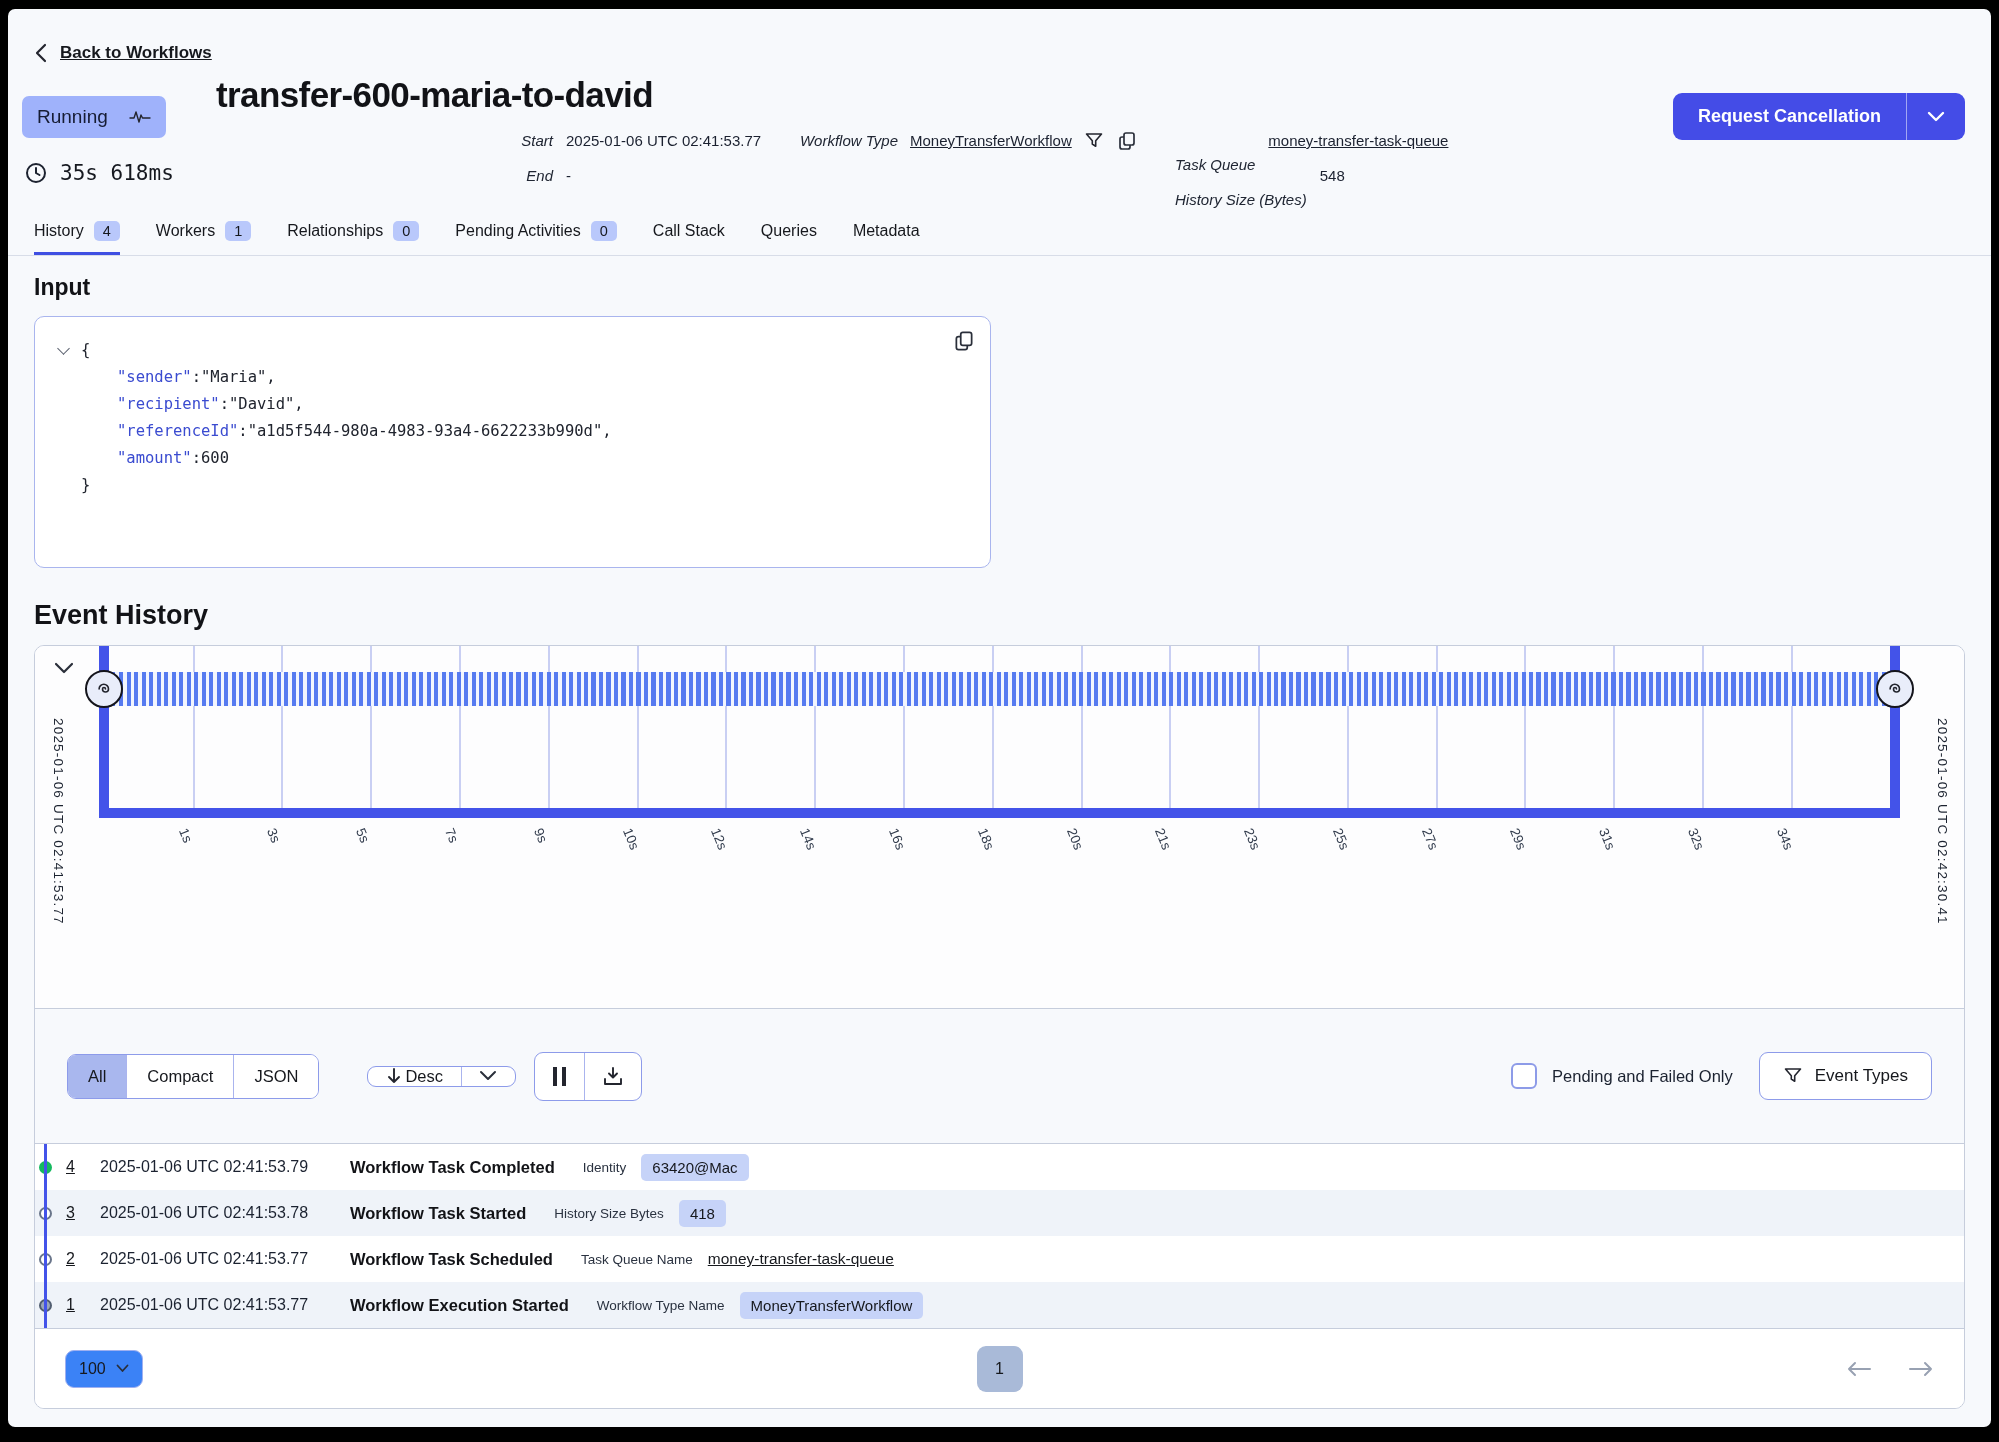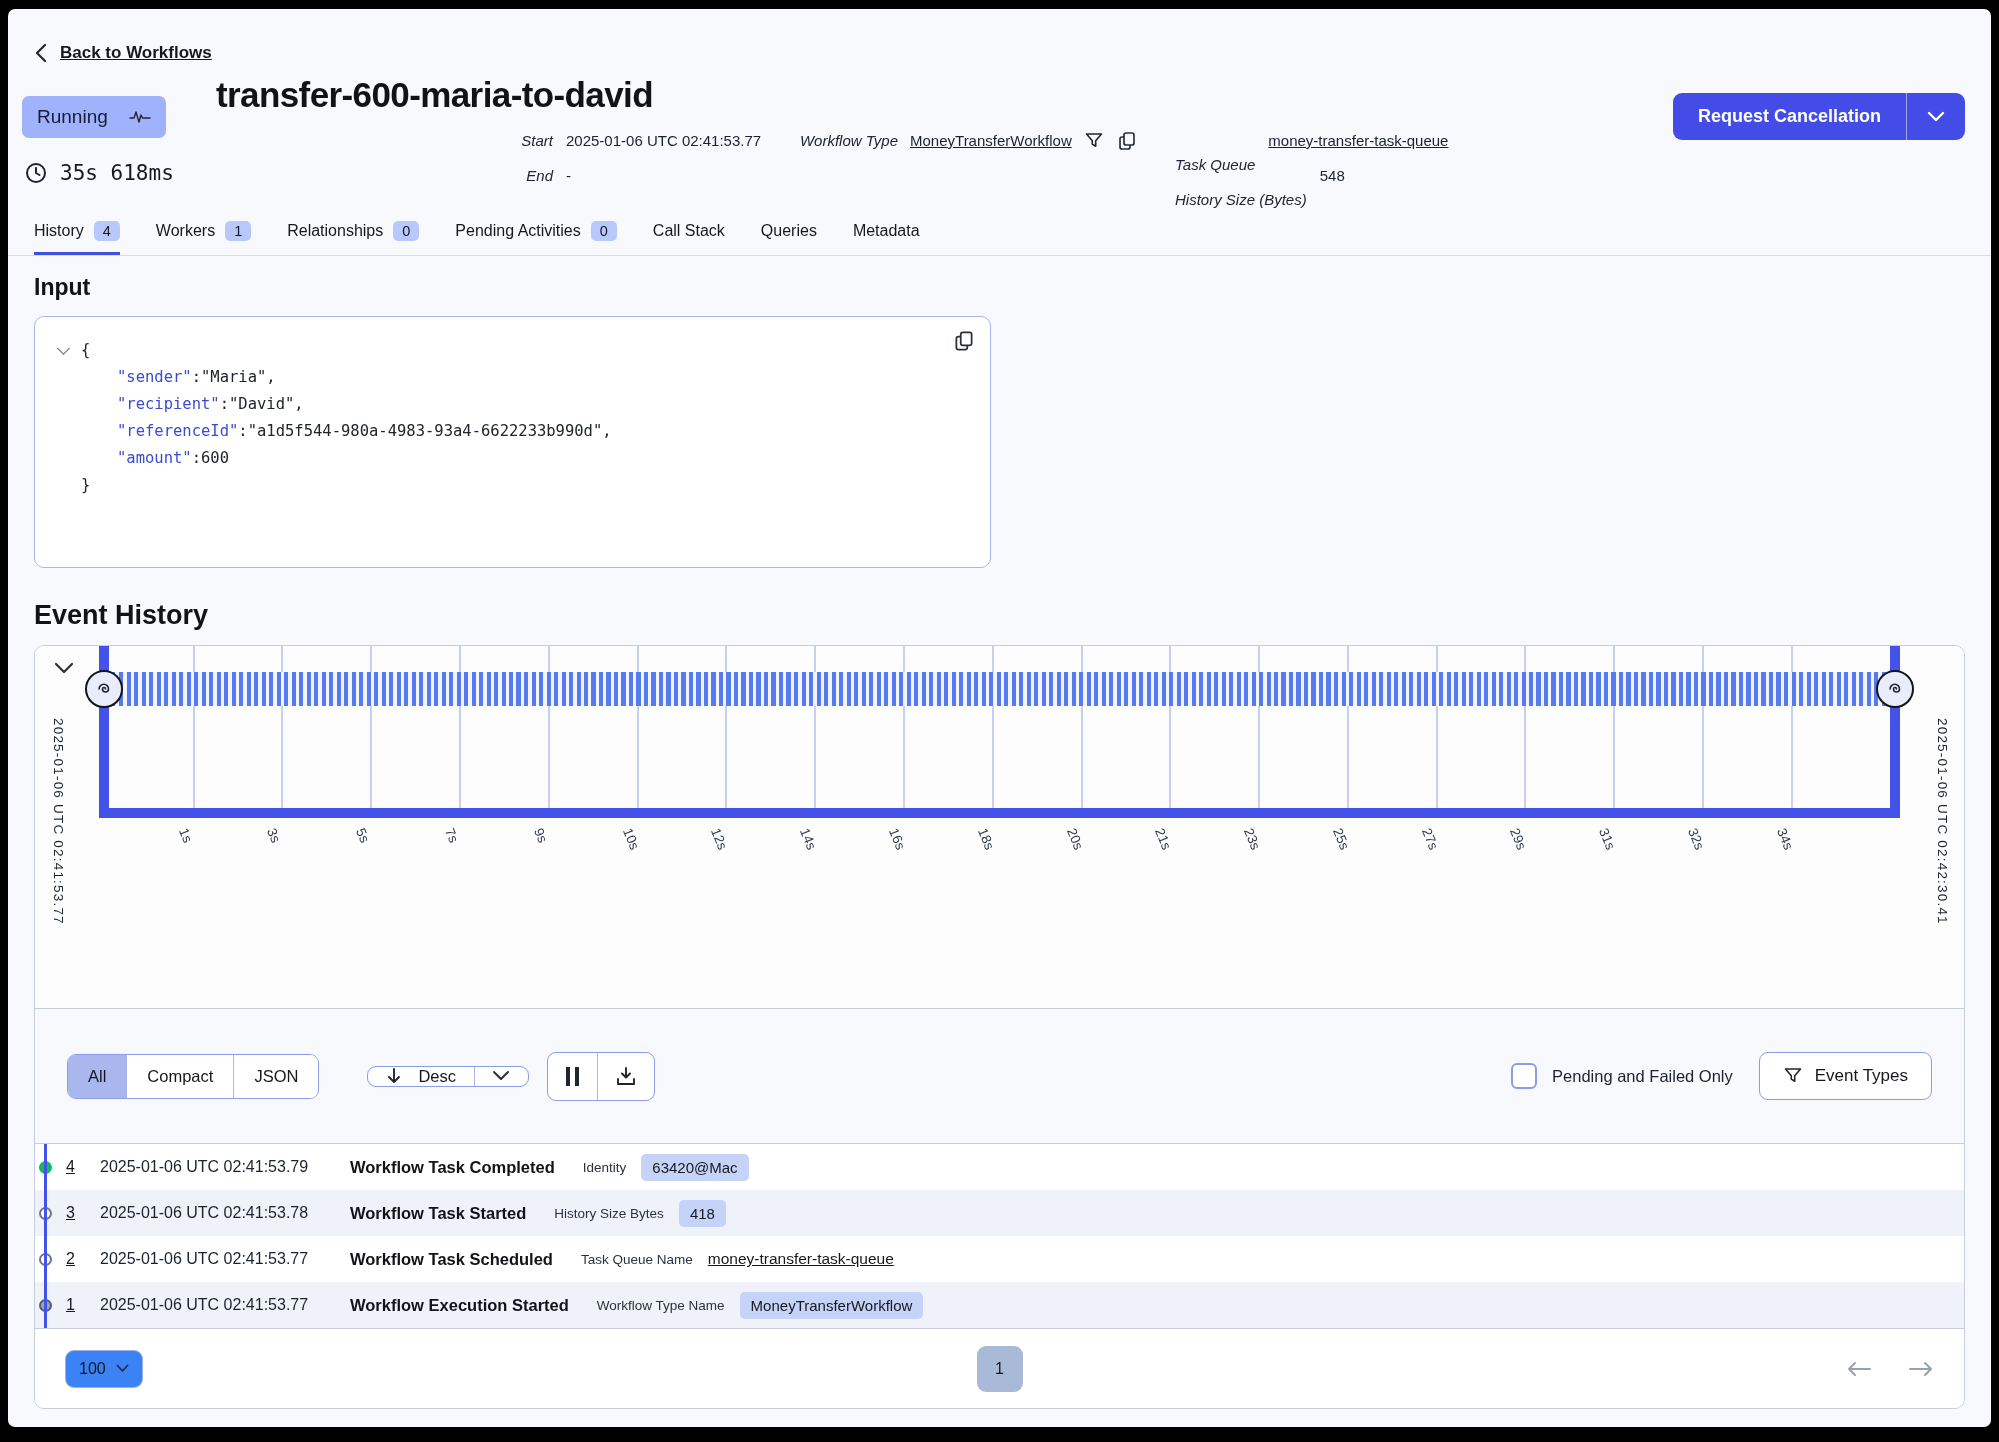--- a/index.html
+++ b/index.html
@@ -74,21 +74,21 @@
       background:repeating-linear-gradient(90deg,#567af0 0 4px,#f2f5fe 4px 7.5px); }
   .tl-marker { position:absolute; top:24px; width:38px; height:38px; border-radius:50%;
       border:2.5px solid #15151c; background:#e9edfa; display:flex; align-items:center; justify-content:center; cursor:pointer; }
 
   .controls { height:136px; display:flex; align-items:center; padding:0 32px; background:#f7f9fc; border-bottom:1px solid #c6cddc; }
   .btn-border { border:1px solid #8d9bea; border-radius:9px; background:#fff; display:flex; overflow:hidden; }
   .seg { padding:12px 20px; font-size:16.5px; border-right:1px solid #aab4ee; cursor:pointer; background:#fff; color:#16181d; }
   .seg:last-child { border-right:none; }
   .seg.active { background:#a9b7ee; }
   .desc-group { margin-left:48px; align-items:center; }
-  .desc-main { padding:0 18px; display:flex; gap:16px; align-items:center; font-size:16.5px; cursor:pointer;justify-content:center; }
+  .desc-main { padding:0 18px; display:flex; gap:3px; align-items:center; font-size:16.5px; cursor:pointer;justify-content:center; }
   .desc-caret { width:54px; align-self:stretch; border-left:1px solid #aab4ee; display:flex; align-items:center; justify-content:center; cursor:pointer; }
   .pd-group { margin-left:18px; align-items:center; }
   .pause-btn { width:50px; align-self:stretch; display:flex; align-items:center; justify-content:center; gap:5px; border-right:1px solid #aab4ee; cursor:pointer; padding:14px 0; }
   .pause-btn i { width:4px; height:19px; background:#23252e; display:block; }
   .dl-btn { width:56px; display:flex; align-items:center; justify-content:center; cursor:pointer; }
   .pf-wrap { margin-left:auto; display:flex; align-items:center; gap:15px; }
   .checkbox { width:26px; height:26px; border:2px solid #8d9be8; border-radius:6px; background:#fff; cursor:pointer; }
   .pf-label { font-size:16.5px; color:#1b2230; }
   .evt-types-btn { margin-left:26px; align-items:center; gap:12px; padding:13px 23px; font-size:17px; cursor:pointer; }
 

